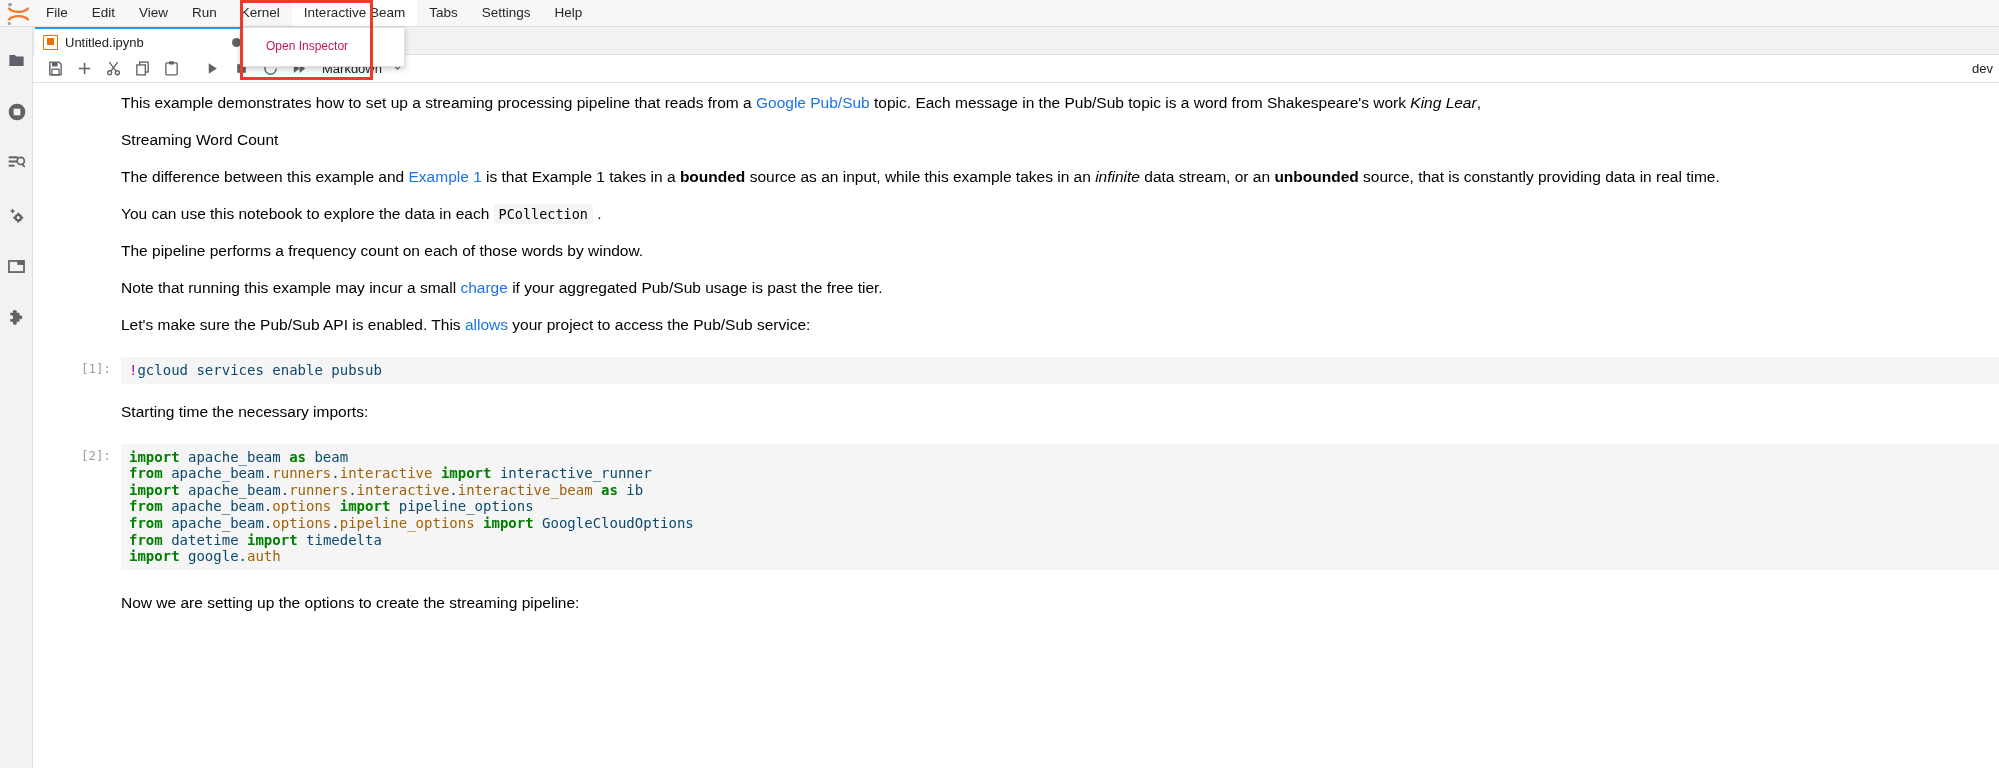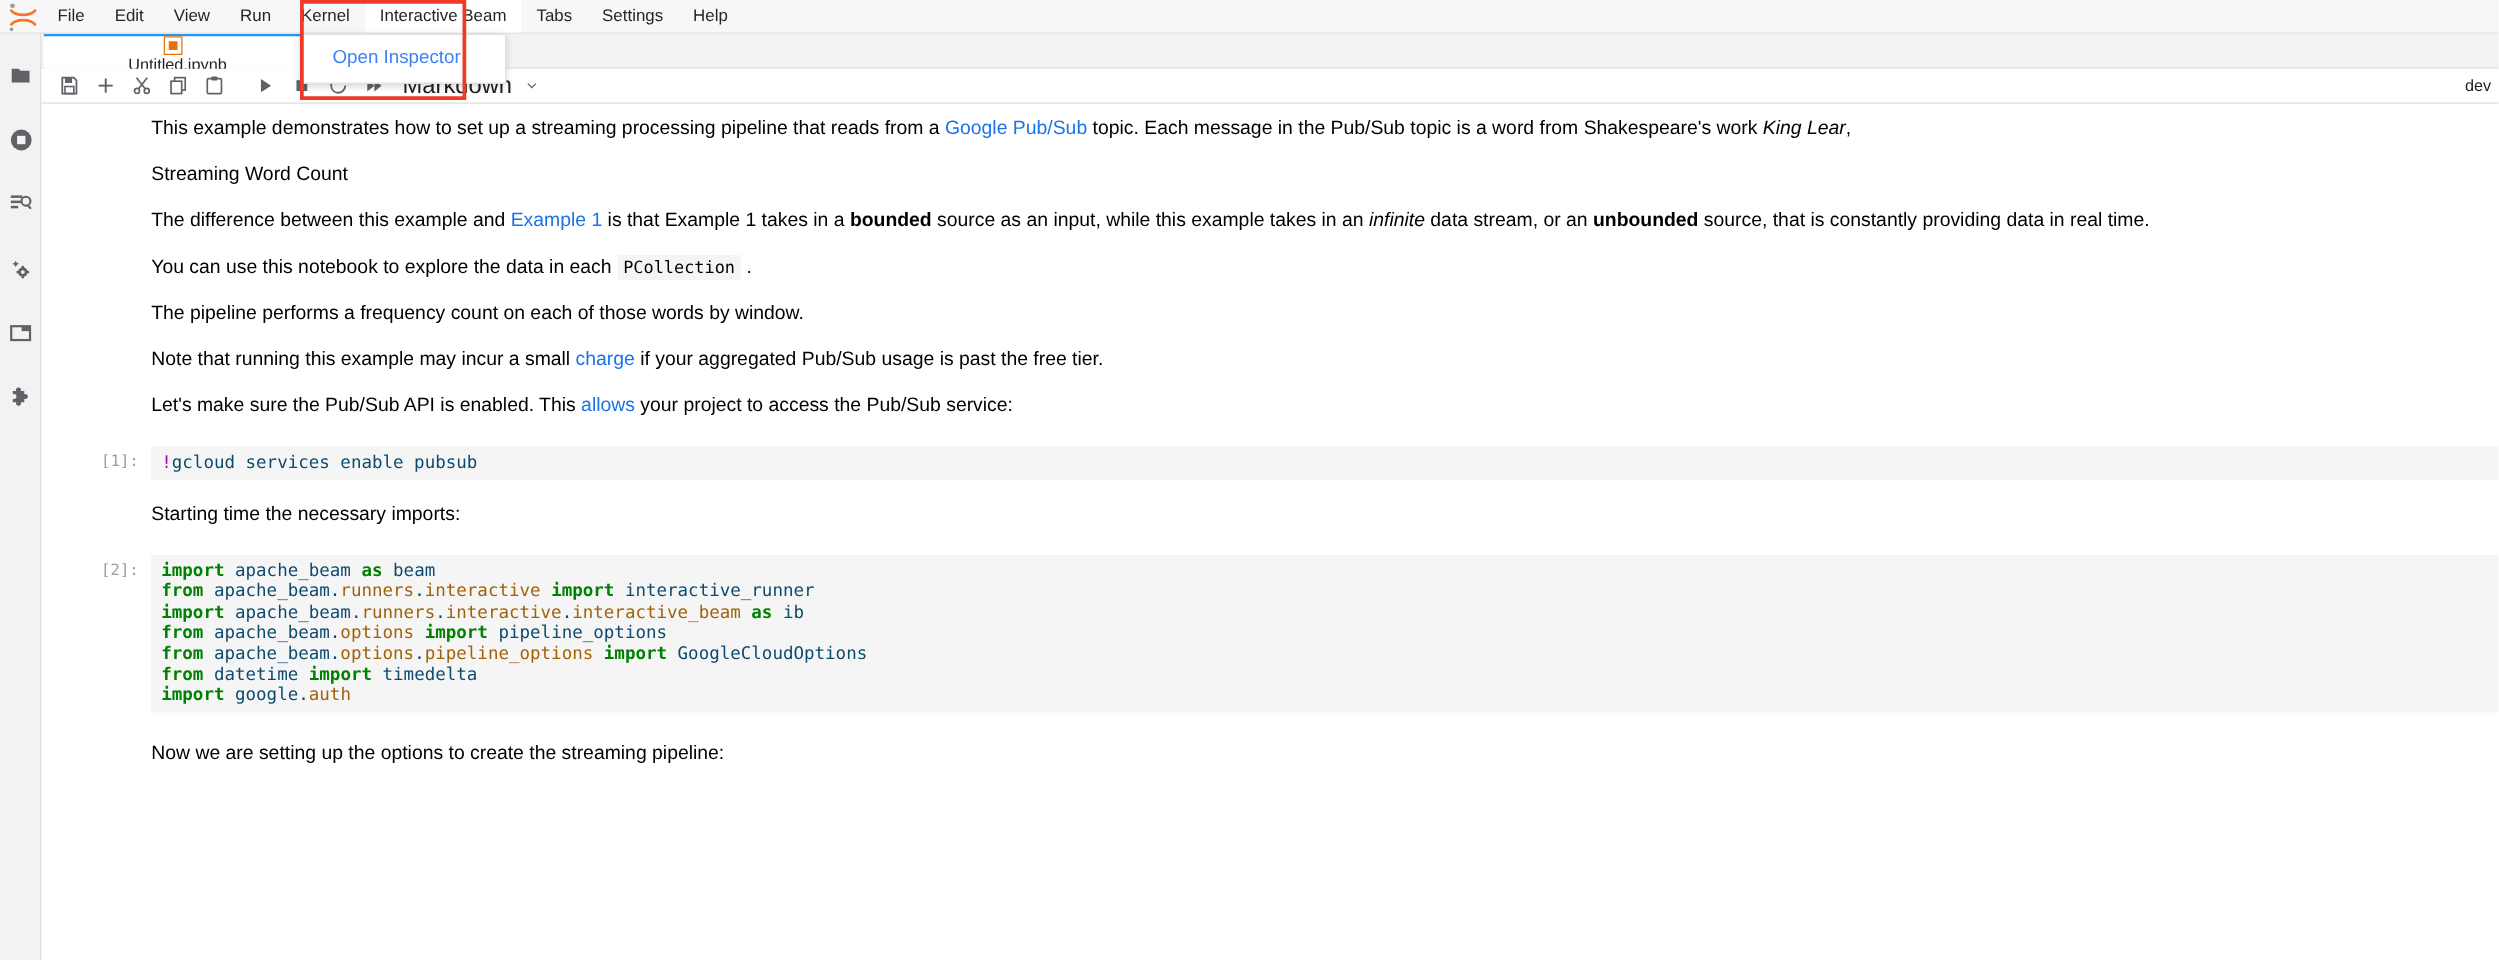--- a/index.html
+++ b/index.html
@@ -57,21 +57,21 @@
     border-bottom: 1px solid #e0e0e0;
   }
   .tab {
     position: absolute; top: 0; left: 2px;
     height: 28px; min-width: 215px;
     background: #fff;
     border-top: 2px solid #2196f3;
     border-right: 1px solid #e0e0e0;
     display: flex; align-items: center;
     padding: 0 8px 0 8px;
-    font-size: 13px; color: #212121; flex-direction: column;
+    font-size: 13px; color: #212121;
   }
   .tab-icon {
     width: 15px; height: 15px; margin-right: 7px; flex: none;
     border: 1.6px solid #e8710a; background: #fff;
     position: relative;
   }
   .tab-icon::after {
     content: ""; position: absolute; left: 2.5px; top: 2.5px;
     width: 7px; height: 7px; background: #e8710a;
   }
@@ -91,21 +91,21 @@
     overflow: hidden;
   }
   .tb-btn {
     width: 28px; height: 26px; margin-right: 1px;
     display: flex; align-items: center; justify-content: center;
     color: #616161; flex: none;
   }
   .tb-sep { width: 12px; flex: none; }
   .tb-select {
     display: flex; align-items: center;
-    font-size: 19px; color: #212121;
+    font-size: 13px; color: #212121;
     margin-left: 8px; flex: none; height: 24px;
   }
   .tb-select .caret { margin-left: 10px; color: #616161; }
   .tb-spacer { flex: 1 1 auto; }
   .tb-kernel {
     font-size: 13px; color: #212121; padding-right: 6px; white-space: nowrap;
   }
 
   
   .nbcontent {
@@ -155,21 +155,21 @@
   
   .dropdown {
     position: absolute; top: 27px; left: 241px;
     width: 164px; background: #fff;
     border: 1px solid #e0e0e0;
     box-shadow: 0 2px 6px rgba(0,0,0,0.22);
     z-index: 60;
     padding: 4px 0 6px 0;
   }
   .dropdown-item {
-    font-size: 15px; color: #3b82f6;
+    font-size: 12px; color: #be185d;
     padding: 5px 12px 5px 24px; white-space: nowrap; line-height: 18px;
   }
 
   
   .annot {
     position: absolute;
     border: 3px solid #f03a28;
     z-index: 90;
     pointer-events: none;
     background: transparent;

